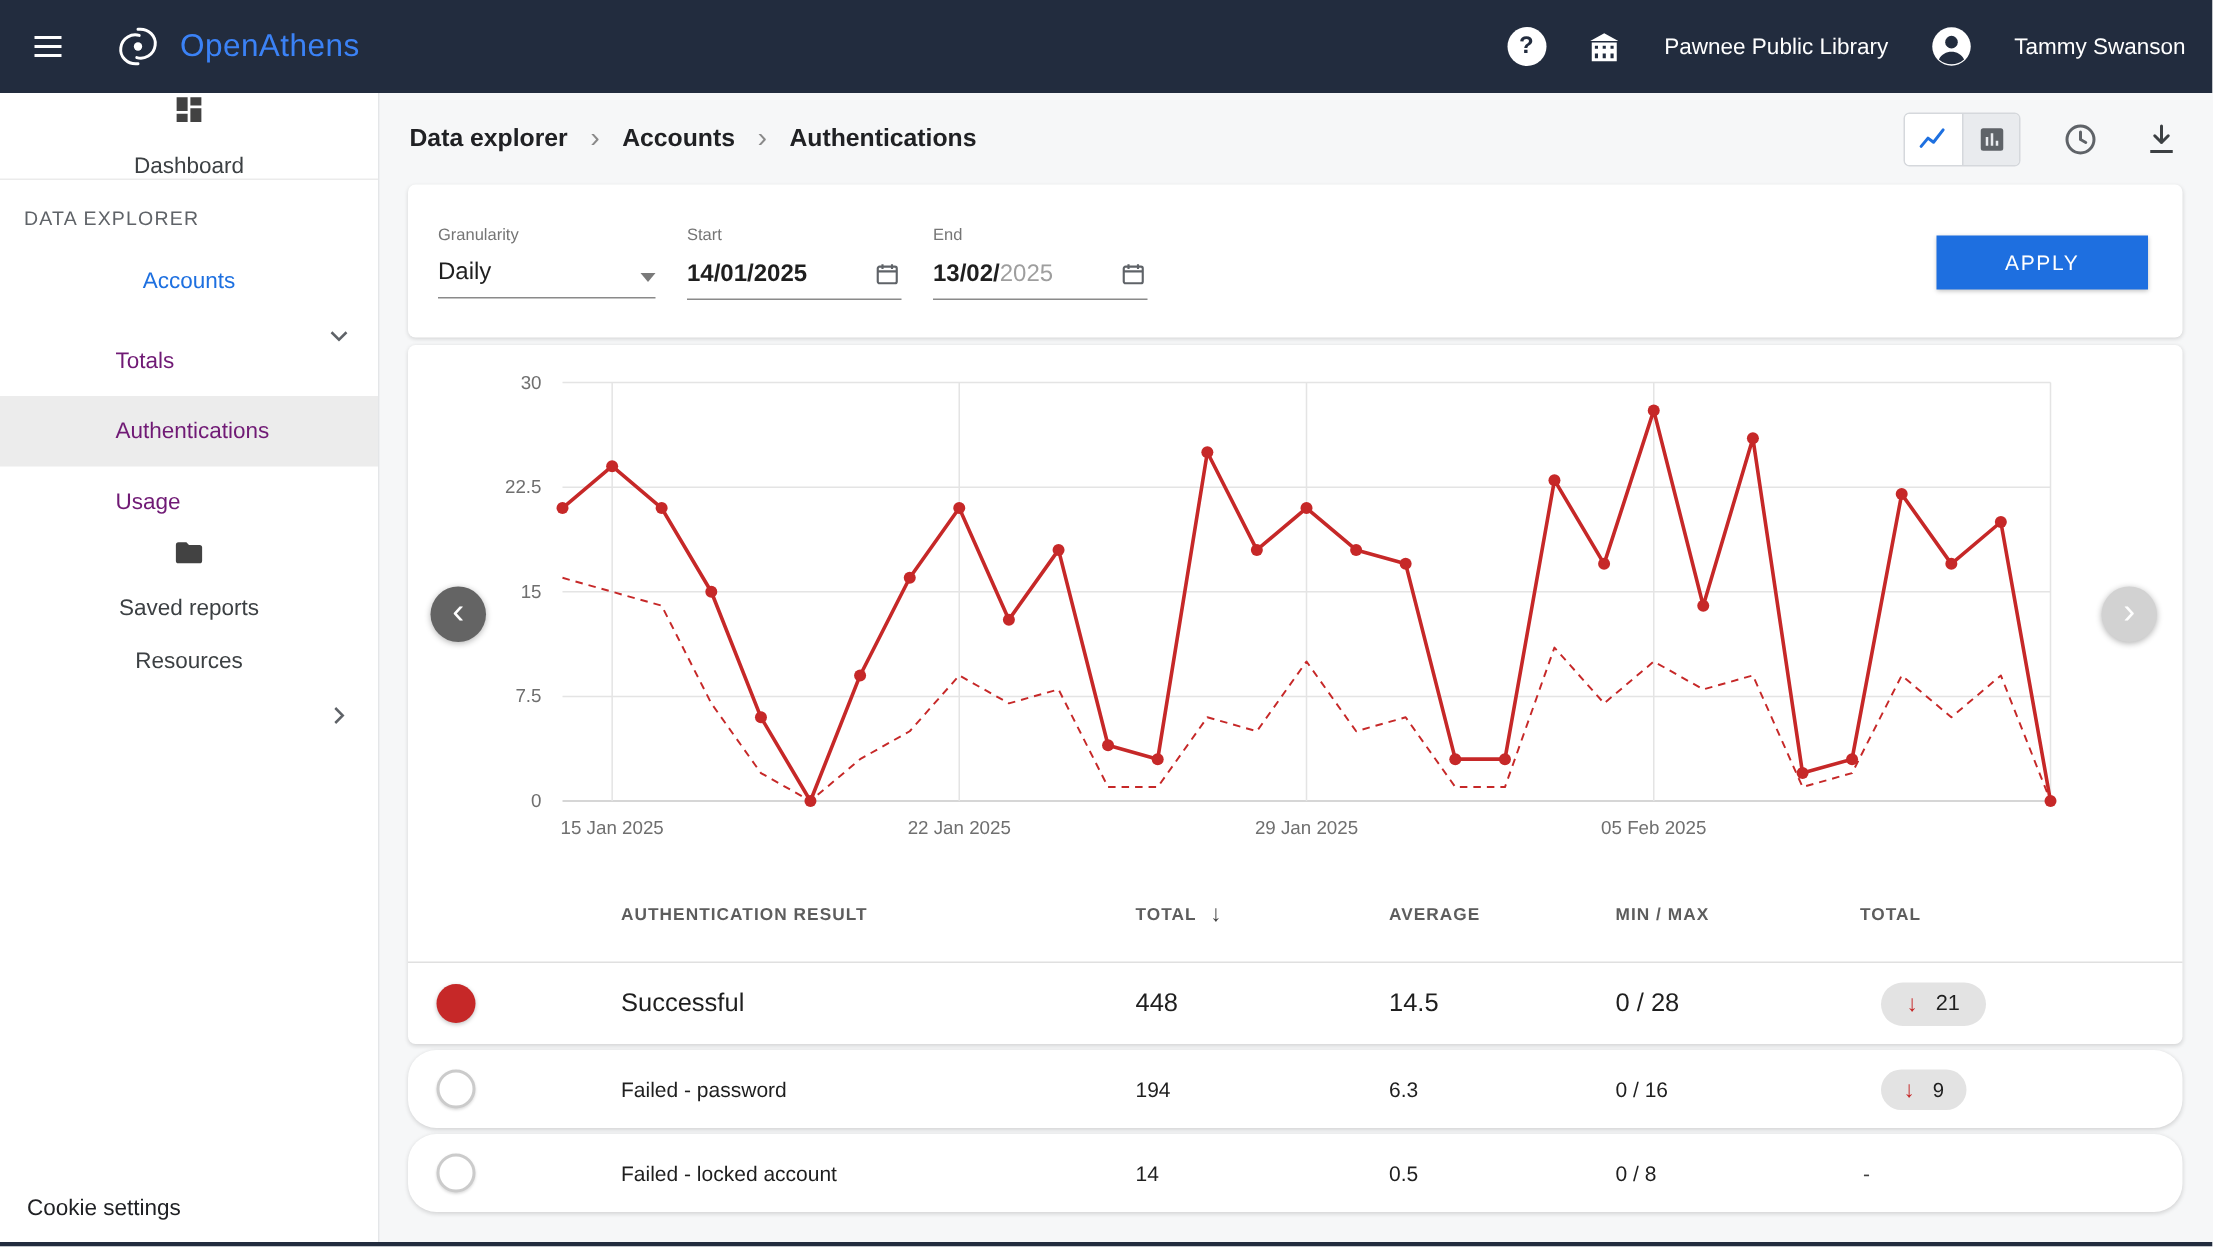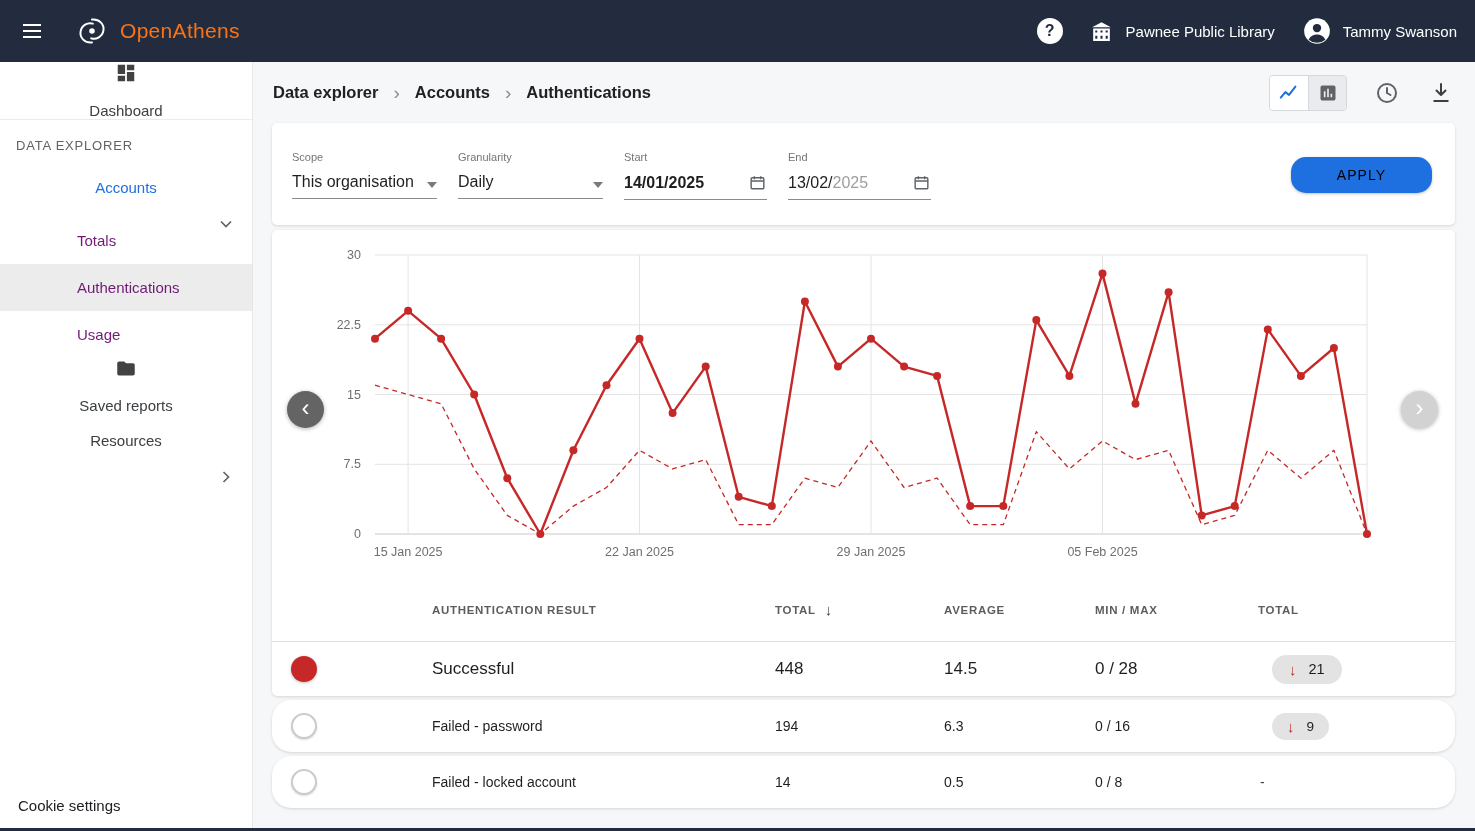--- a/index.html
+++ b/index.html
@@ -11,28 +11,28 @@
     overflow:hidden;
     color:#202124;
   }
   
   .topbar {
     position:absolute; top:0; left:0; right:0; height:62px;
     background:#222C3E; display:flex; align-items:center; color:#fff; z-index:6;
   }
   .menu-btn { width:44px; height:44px; display:flex; align-items:center; justify-content:center; margin-left:10px; cursor:pointer; }
   .brand { display:flex; align-items:center; gap:10px; margin-left:20px; }
-  .brand-text { font-size:21px; color:#f97316; letter-spacing:.3px; }
+  .brand-text { font-size:21px; color:#3b82f6; letter-spacing:.3px; }
   .topbar-right { margin-left:auto; display:flex; align-items:center; padding-right:18px; }
   .help-circle {
     width:26px; height:26px; border-radius:50%; background:#fff; color:#222C3E;
     font-weight:bold; font-size:16px; display:flex; align-items:center; justify-content:center;
     cursor:pointer; margin-right:26px;
   }
-  .org, .user { display:flex; align-items:center; gap:12px; font-size:15px; cursor:pointer; }
+  .org, .user { display:flex; align-items:center; gap:28px; font-size:15px; cursor:pointer; }
   .user { margin-left:28px; }
   
   .sidebar {
     position:absolute; top:62px; left:0; width:253px; bottom:3px;
     background:#fff; border-right:1px solid #e4e6e8; z-index:5;
   }
   .sb-row { display:flex; align-items:center; gap:18px; height:56px; padding:0 16px; font-size:15px; color:#3c4043; cursor:pointer;flex-direction:column; }
   .sb-dashboard { height:58px; border-bottom:1px solid #ebebeb; }
   .sb-section { font-size:13px; color:#5f6368; letter-spacing:.8px; padding:18px 16px 8px 16px; }
   .sb-accounts { color:#1E70E0; }
@@ -59,40 +59,40 @@
   .field { width:145px; margin-right:21px; }
   .field-label { font-size:11px; color:#757575; margin-bottom:10px; }
   .field-value {
     font-size:16px; color:#1f1f1f; border-bottom:1px solid #8a8a8a; padding-bottom:7px;
     display:flex; align-items:flex-end; justify-content:space-between; cursor:pointer; min-height:26px;
   }
   .caret { width:0; height:0; border:5px solid transparent; border-top:6px solid #7a7a7a; margin-bottom:-2px; }
   .yr-muted { color:#9e9e9e; }
   .apply-btn {
     position:absolute; right:23px; top:34px; width:141px; height:36px;
-    background:#1E6FE0; color:#000000; font-size:14px; letter-spacing:1.1px; border-radius:15px;
+    background:#1E6FE0; color:#ffffff; font-size:14px; letter-spacing:1.1px; border-radius:0;
     display:flex; align-items:center; justify-content:center; cursor:pointer;
     box-shadow:0 1px 3px rgba(0,0,0,.25); border:none; font-family:inherit;
   }
   
   .chart-card { position:relative; padding-bottom:0; }
   #chart-svg { display:block; width:1183px; height:330px; }
   .nav-arrow {
     position:absolute; width:37px; height:37px; border-radius:50%; top:161px;
     display:flex; align-items:center; justify-content:center; color:#fff; font-size:24px;
     cursor:pointer; box-shadow:0 1px 4px rgba(0,0,0,.3); padding-bottom:3px;
   }
   .nav-prev { left:15px; background:#646464; }
   .nav-next { right:17px; background:#d2d2d2; }
   
   .t-row { display:flex; align-items:center; }
   .t-header { height:64px; margin-top:18px; border-bottom:1px solid #e0e0e0; }
   .hcell { font-size:11.5px; font-weight:bold; color:#5d5d5d; letter-spacing:.7px; }
   .col-ind { width:142px; padding-left:19px; display:flex; align-items:center; }
-  .col-result { width:343px;margin-left:18px; }
+  .col-result { width:343px; }
   .col-total { width:169px; display:flex; align-items:center; gap:9px; }
   .col-avg { width:151px; }
   .col-minmax { width:163px; }
   .col-change { flex:1; display:flex; align-items:center; }
   .sort-arrow { font-size:15px; color:#424242; cursor:pointer; }
   .data-row-main { height:54px; font-size:17px; color:#1f1f1f; cursor:pointer; }
   .data-row-sub { height:52px; font-size:14px; color:#1f1f1f; margin-top:4px; cursor:pointer;border-radius:19px; }
   .ind { width:26px; height:26px; border-radius:50%; cursor:pointer; }
   .ind-filled { background:#C62828; box-shadow:0 1px 3px rgba(0,0,0,.25); }
   .ind-empty { background:#fff; border:2px solid #cbcbcb; box-shadow:0 1px 2px rgba(0,0,0,.15); }
@@ -224,47 +224,40 @@
         <svg viewBox="0 0 24 24" width="24" height="24">
           <path d="M12 3v11m0 0l-4.5-4.5M12 14l4.5-4.5" stroke="#3c4043" stroke-width="2" fill="none" stroke-linecap="round"></path>
           <path d="M4.5 19h15v2h-15z" fill="#3c4043"></path>
         </svg>
       </div>
     </div>
   </div>
 
   <div class="card filter-card">
     <div class="field">
-      <div class="field-label">Scope</div>
-      <div class="field-value">
-        <span>This organisation</span>
-        <span class="caret"></span>
-      </div>
-    </div>
-    <div class="field">
       <div class="field-label">Granularity</div>
       <div class="field-value">
         <span>Daily</span>
         <span class="caret"></span>
       </div>
     </div>
     <div class="field" style="width:143px">
       <div class="field-label">Start</div>
       <div class="field-value">
         <span><b style="font-weight:bold">14/01/</b><b style="font-weight:bold">2025</b></span>
         <svg viewBox="0 0 24 24" width="19" height="19" fill="none" stroke="#5f6368" stroke-width="1.8">
           <rect x="4" y="6" width="16" height="14" rx="1.5"></rect>
             <path d="M4 10h16M8 4v4M16 4v4"></path>
         </svg>
       </div>
     </div>
     <div class="field" style="width:143px">
       <div class="field-label">End</div>
       <div class="field-value">
-        <span><b style="font-weight:normal">13/02/</b><span class="yr-muted">2025</span></span>
+        <span><b style="font-weight:bold">13/02/</b><span class="yr-muted">2025</span></span>
         <svg viewBox="0 0 24 24" width="19" height="19" fill="none" stroke="#5f6368" stroke-width="1.8">
           <rect x="4" y="6" width="16" height="14" rx="1.5"></rect>
             <path d="M4 10h16M8 4v4M16 4v4"></path>
         </svg>
       </div>
     </div>
     <button class="apply-btn">APPLY</button>
   </div>
 
   <div class="card chart-card">

